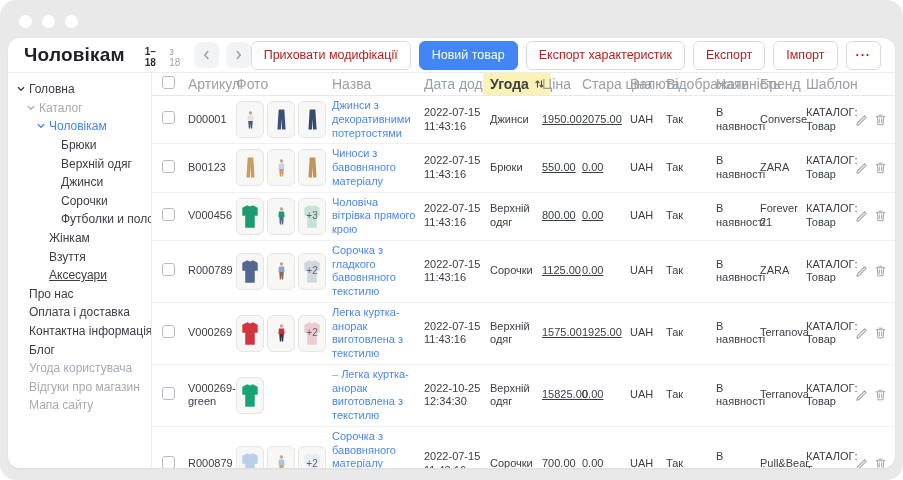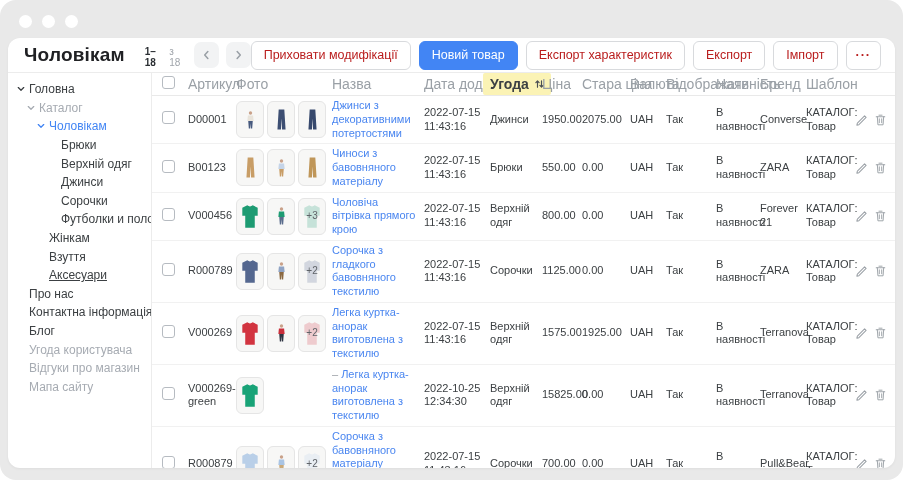--- a/index.html
+++ b/index.html
@@ -43,21 +43,21 @@
   .table-area { flex:1; display:flex; flex-direction:column; min-width:0; font-size:11px; color:#3c4043; }
   .grid-cols { display:grid; grid-template-columns:26px 48px 96px 92px 66px 52px 40px 48px 36px 50px 44px 46px 50px 1fr; }
   .thead { flex:0 0 23px; align-items:center; padding:0 10px; border-bottom:1px solid #e9e9e9;
            color:#9aa0a6; font-size:14px; }
   .hcell { white-space:nowrap; }
   .hl { background:#fbf3b5; border-radius:2px; padding:3px 6px 3px 7px; color:#3c4043; font-weight:700;
         display:inline-flex; align-items:center; gap:5px; margin-left:-7px; cursor:pointer; }
   .tbody { flex:1; overflow:hidden; }
   .trow { padding:3px 10px; min-height:40.5px; align-items:center; border-bottom:1px solid #f1f1f1; }
   .cell { padding-right:6px; line-height:1.25; }
-  .num { white-space:nowrap; }
+  .num { white-space:nowrap;text-decoration:underline; }
   .checkbox { width:13px; height:13px; border:1.5px solid #b6bbc1; border-radius:3px; display:inline-block; cursor:pointer; background:#fff; }
   .c-photos { display:flex; gap:3px; align-items:center; }
   .thumb { position:relative; width:28px; height:37px; border:1px solid #e5e5e5; border-radius:6px; background:#f7f7f6;
            display:flex; align-items:center; justify-content:center; overflow:hidden; cursor:pointer; }
   .thumb.faded svg { opacity:.22; }
   .badge { position:absolute; inset:0; display:flex; align-items:center; justify-content:center;
            font-size:10px; color:#5f6368; }
   .plink { color:#4a86f0; text-decoration:none; cursor:pointer; }
   .pfx { color:#9aa0a6; margin-right:3px; }
   .pfx:empty { display:none; }
@@ -156,20 +156,24 @@
 
     <span class="nav-label">Взуття</span>
   </div>
           <div class="nav-item s-default" style="padding-left: 41px; text-decoration: underline;">
 
     <span class="nav-label">Аксесуари</span>
   </div>
           <div class="nav-item s-default" style="padding-left: 21px;">
 
     <span class="nav-label">Про нас</span>
+  </div>
+          <div class="nav-item s-default" style="padding-left: 21px;">
+
+    <span class="nav-label">Оплата і доставка</span>
   </div>
           <div class="nav-item s-default" style="padding-left: 21px;">
 
     <span class="nav-label">Контактна інформація</span>
   </div>
           <div class="nav-item s-default" style="padding-left: 21px;">
 
     <span class="nav-label">Блог</span>
   </div>
           <div class="nav-item s-muted" style="padding-left: 21px;">

